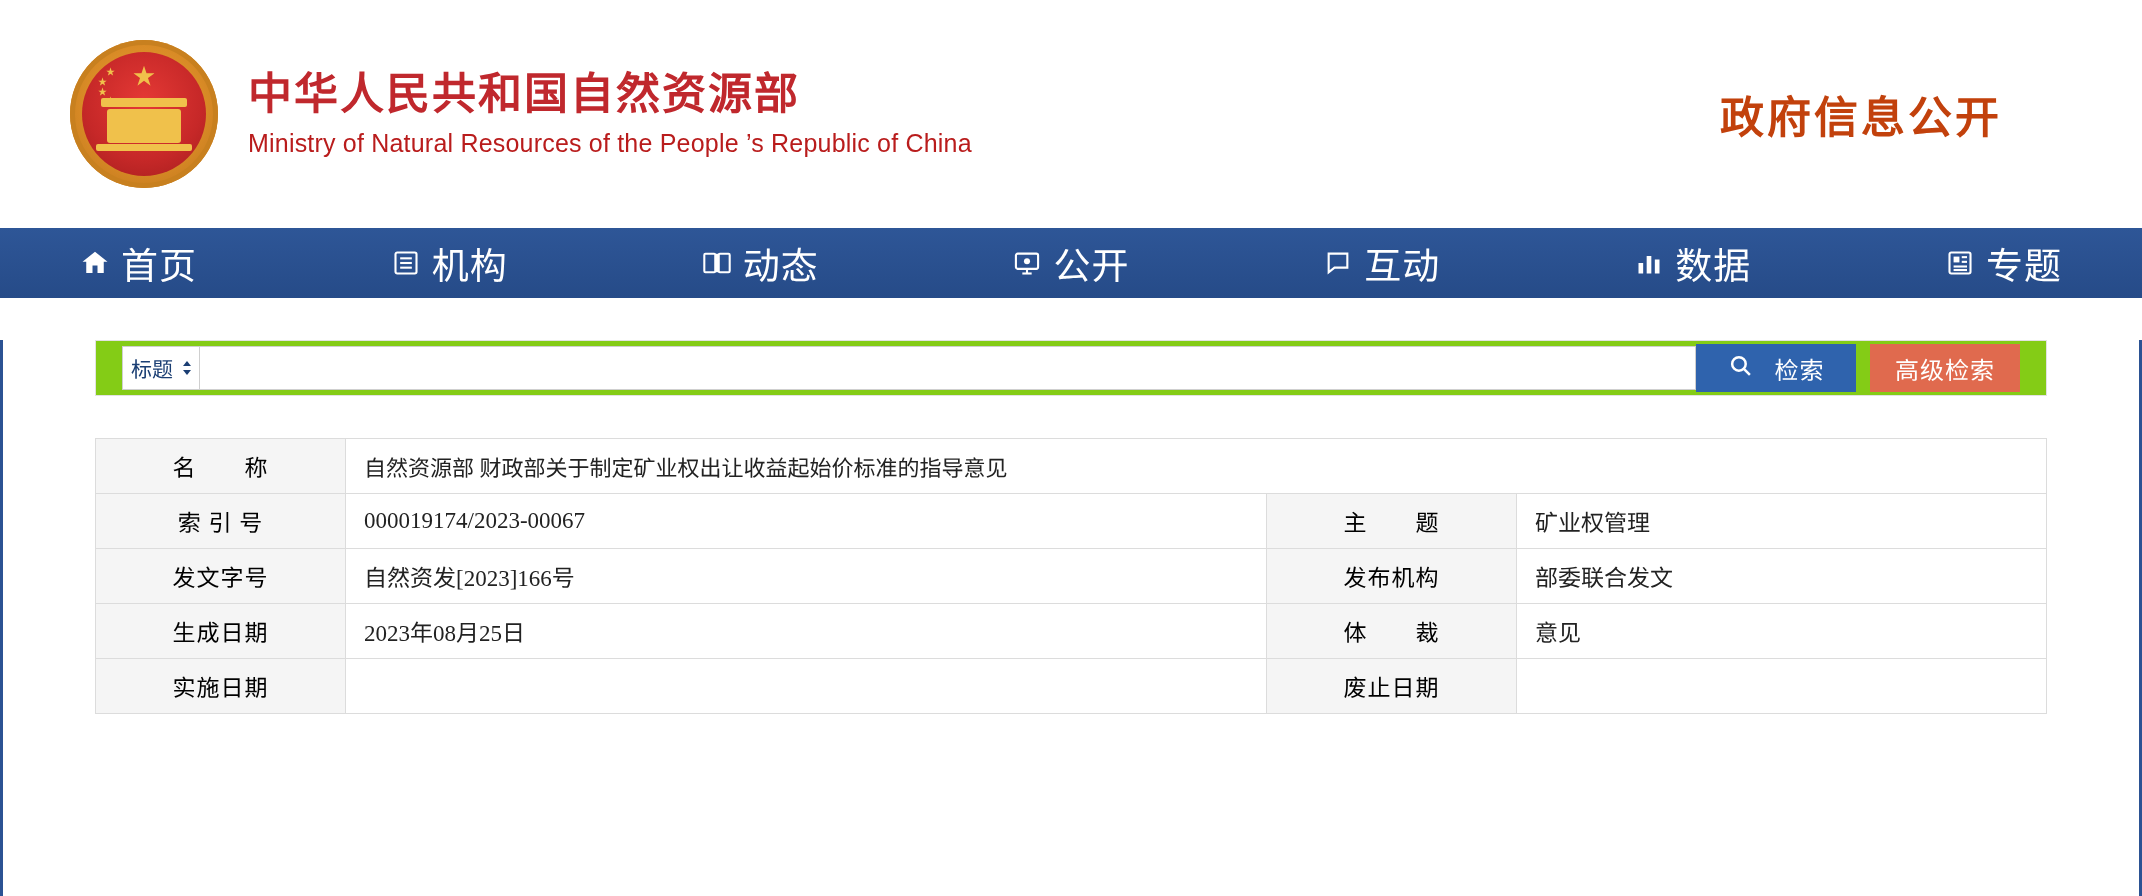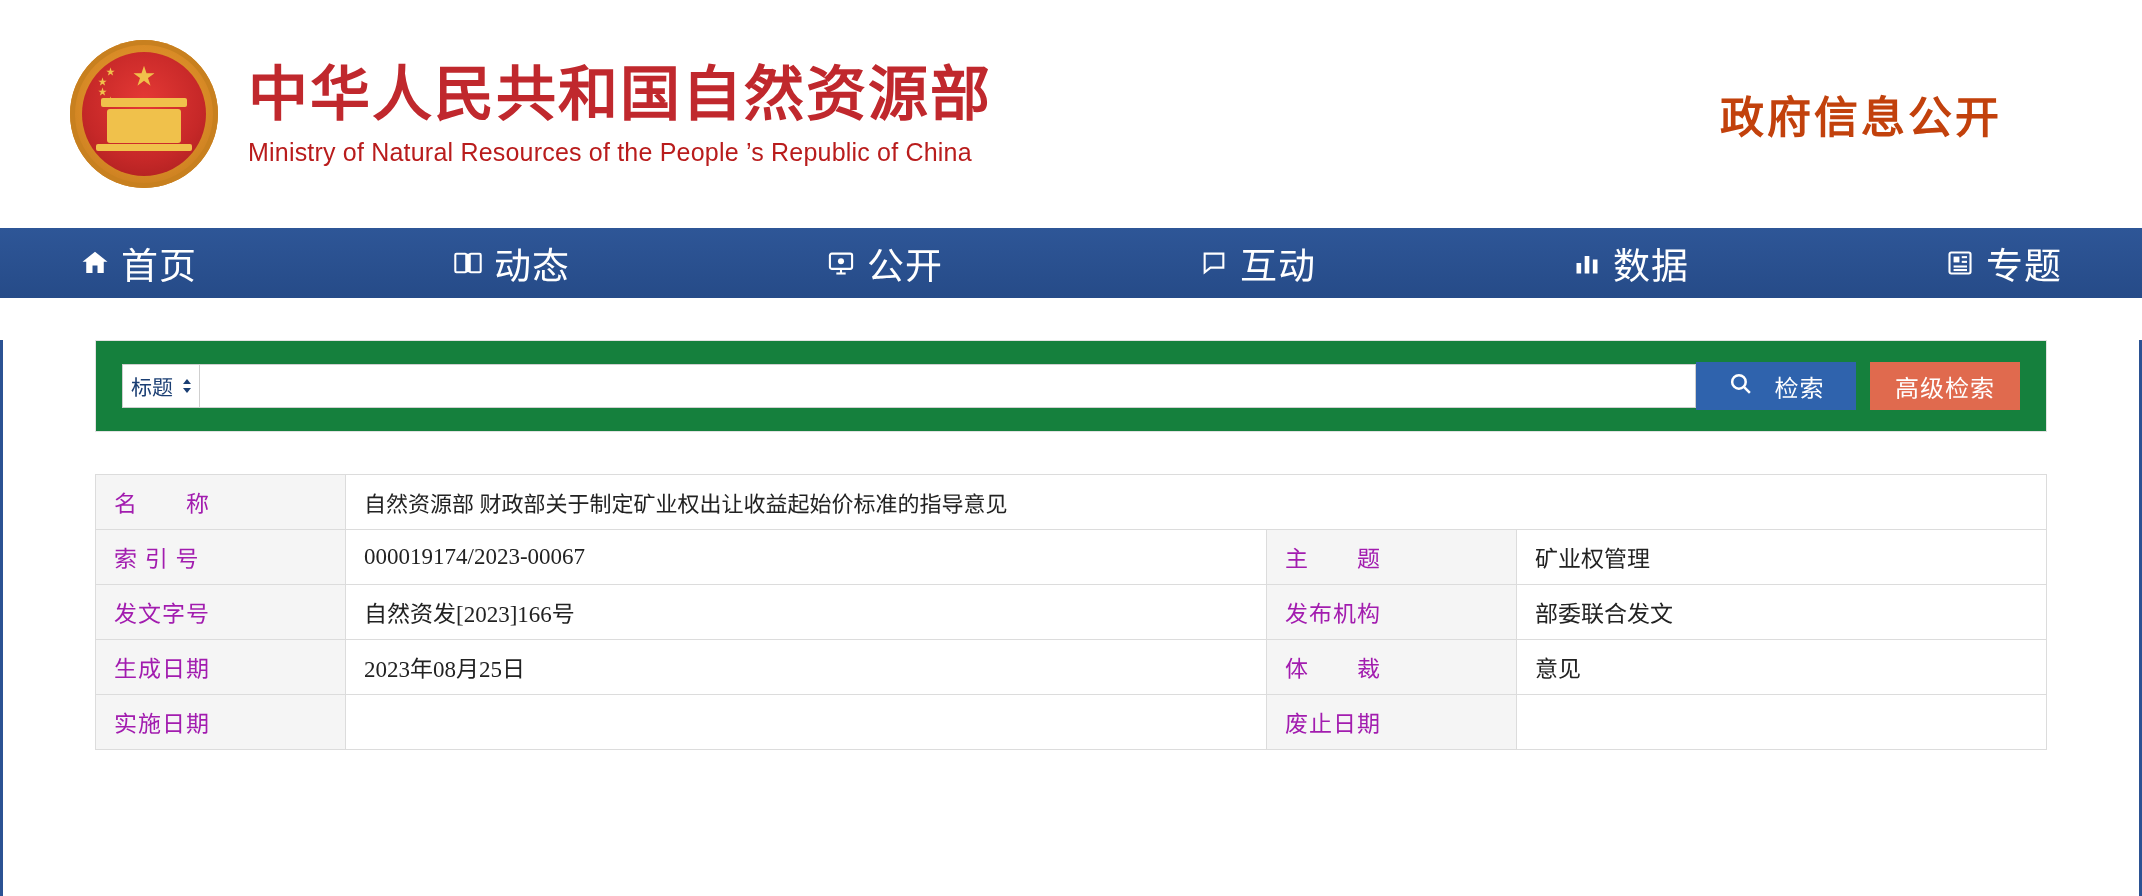--- a/index.html
+++ b/index.html
@@ -95,21 +95,21 @@
     font-size: 9px;
     line-height: 1;
   }
 
   .title-block {
     margin-left: 30px;
     flex: 0 0 auto;
   }
   .title-cn {
     color: #c0282d;
-    font-size: 60px;
+    font-size: 44px;
     font-weight: bold;
     letter-spacing: 2px;
     line-height: 1.15;
     font-family: "Liberation Serif", serif;
     white-space: nowrap;
   }
   .title-en {
     color: #b91c1c;
     font-size: 25px;
     margin-top: 8px;
@@ -164,23 +164,23 @@
   .content {
     background: #ffffff;
     padding: 0 30px;
     box-sizing: border-box;
     border-left: 3px solid #2b5293;
     border-right: 3px solid #2b5293;
     height: 598px;
   }
   .search-bar {
     margin: 42px 62px 0 62px;
-    background: #15803d;
+    background: #84cc16;
     border: 1px solid #e2e2e2;
-    height: 92px;
+    height: 56px;
     display: flex;
     align-items: center;
     padding: 0 26px;
     box-sizing: border-box;
   }
   .select-wrap {
     position: relative;
     width: 78px;
     height: 44px;
     background: #ffffff;
@@ -256,22 +256,22 @@
     height: 55px;
     font-size: 23px;
     color: #222222;
     padding: 0 18px;
     box-sizing: border-box;
     font-family: "Liberation Serif", serif;
   }
   td.lbl {
     background: #f5f5f5;
     width: 250px;
-    text-align: left;
-    color: #a21caf;
+    text-align: center;
+    color: #000000;
     letter-spacing: 1px;
   }
   td.val {
     background: #ffffff;
   }
   td.val-name { font-size: 22px; }
 </style>
 </head>
 <body>
 
@@ -301,20 +301,31 @@
 
   <div class="nav-item">
     <span class="nav-icon">
       <svg width="30" height="30" viewBox="0 0 24 24" fill="#ffffff">
           <path d="M12 3 2 11h3v9h5v-6h4v6h5v-9h3L12 3z"></path>
         </svg>
     </span>
     <span>首页</span>
   </div>
 
+  <div class="nav-item">
+    <span class="nav-icon">
+      <svg width="28" height="28" viewBox="0 0 24 24" fill="none" stroke="#ffffff" stroke-width="1.8">
+          <rect x="3" y="3" width="18" height="18" rx="1.5"></rect>
+          <line x1="7" y1="8" x2="17" y2="8"></line>
+          <line x1="7" y1="12" x2="17" y2="12"></line>
+          <line x1="7" y1="16" x2="17" y2="16"></line>
+        </svg>
+    </span>
+    <span>机构</span>
+  </div>
 
   <div class="nav-item">
     <span class="nav-icon">
       <svg width="30" height="28" viewBox="0 0 26 24" fill="none" stroke="#ffffff" stroke-width="1.8">
           <rect x="2" y="4" width="9.5" height="16" rx="1"></rect>
           <rect x="14.5" y="4" width="9.5" height="16" rx="1"></rect>
           <line x1="13" y1="4" x2="13" y2="20"></line>
         </svg>
     </span>
     <span>动态</span>

